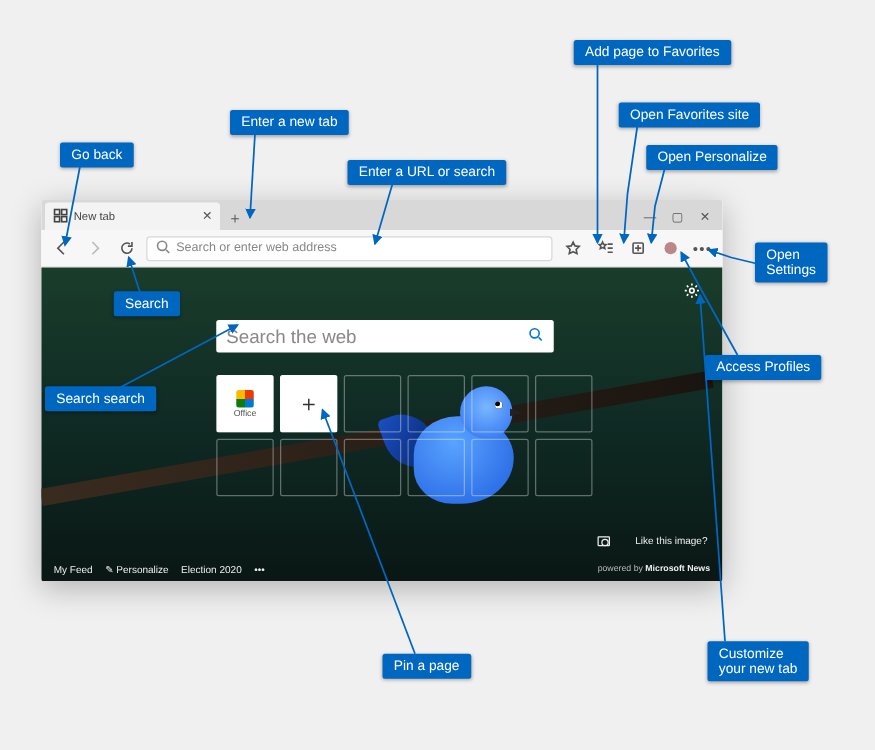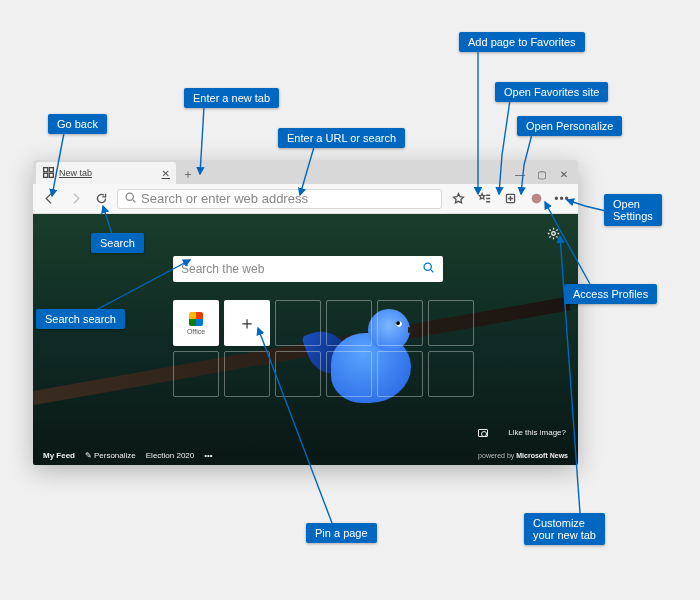--- a/index.html
+++ b/index.html
@@ -2,63 +2,63 @@
 <html><head>
 <meta charset="utf-8">
 <style>
   * { box-sizing: border-box; margin: 0; padding: 0; }
   body { font-family: "Segoe UI", Arial, sans-serif; background: #f0f0f0; width: 700px; height: 600px; position: relative; overflow: hidden; }
 
   .browser { position: absolute; left: 33px; top: 160px; width: 545px; height: 305px; background: #fff; box-shadow: 0 6px 24px rgba(0,0,0,0.25); border-radius: 2px; overflow: hidden; }
 
   
   .tabstrip { height: 24px; background: #d8d8d8; display: flex; align-items: flex-end; padding-left: 3px; }
-  .tab { height: 22px; background: #f3f3f3; border-top-left-radius: 3px; border-top-right-radius: 3px; display: flex; align-items: center; padding: 0 6px; font-size: 9px; color: #444; min-width: 140px; position: relative; text-decoration: underline; }
+  .tab { height: 22px; background: #f3f3f3; border-top-left-radius: 3px; border-top-right-radius: 3px; display: flex; align-items: center; padding: 0 6px; font-size: 9px; color: #444; min-width: 140px; position: relative; }
   .tab .fav { margin-right: 4px; }
   .tab .close { margin-left: auto; font-size: 10px; color: #555; }
   .newtab { width: 20px; height: 20px; display:flex;align-items:center;justify-content:center; font-size:12px; color:#555; margin-left:2px; }
   .wincontrols { margin-left:auto; display:flex; gap:10px; padding:0 8px 4px 0; }
   .winbtn { width:12px; height:12px; display:flex;align-items:center;justify-content:center; font-size:10px; color:#555; }
 
   
   .toolbar { height: 30px; background:#f7f7f7; display:flex; align-items:center; gap:6px; padding:0 6px; border-bottom:1px solid #e2e2e2; }
   .tbtn { width:20px; height:20px; display:flex;align-items:center;justify-content:center; color:#555; }
   .tbtn.disabled { color:#bbb; }
-  .addrbar { flex:1; height:20px; background:#fff; border:1px solid #d8d8d8; border-radius:3px; display:flex; align-items:center; padding:0 6px; font-size:13px; color:#888; }
+  .addrbar { flex:1; height:20px; background:#fff; border:1px solid #d8d8d8; border-radius:3px; display:flex; align-items:center; padding:0 6px; font-size:10px; color:#888; }
   .addrbar .si { margin-right:4px; }
 
   
   .content { position:relative; width:100%; height:calc(100% - 54px); background:linear-gradient(180deg,#1a3d2b 0%, #0f2a24 50%, #0a1714 100%); overflow:hidden; }
   .branch { position:absolute; left:0; bottom:60px; width:100%; height:14px; background:linear-gradient(90deg,#3a2b1f,#1a1410); transform:rotate(-10deg); transform-origin:left center; }
   .bird { position:absolute; left:52%; bottom:58px; width:130px; height:130px; }
   .bird .body { position:absolute; left:15px; bottom:4px; width:80px; height:70px; background:radial-gradient(circle at 40% 30%, #5aa3ff, #1f5fe0); border-radius:50% 55% 60% 45%; }
   .bird .head { position:absolute; left:52px; bottom:56px; width:42px; height:42px; background:radial-gradient(circle at 50% 40%, #7ab6ff, #2a6ff0); border-radius:50%; }
   .bird .eye { position:absolute; left:80px; bottom:80px; width:6px; height:6px; background:#000; border-radius:50%; box-shadow:-1px -1px 0 1px #fff inset; }
   .bird .beak { position:absolute; left:92px; bottom:74px; width:0;height:0; border-left:10px solid #222; border-top:3px solid transparent; border-bottom:3px solid transparent; }
   .bird .tail { position:absolute; left:-8px; bottom:32px; width:40px; height:46px; background:linear-gradient(135deg,#1b4fc2,#052568); border-radius:10% 70% 10% 60%; transform:rotate(-20deg); }
 
   .gear { position:absolute; right:18px; top:12px; color:#fff; }
 
-  .searchbox { position:absolute; left:140px; top:42px; width:270px; height:26px; background:#fff; border-radius:2px; display:flex; align-items:center; padding:0 8px; font-size:12px; color:#888; }
+  .searchbox { position:absolute; left:140px; top:42px; width:270px; height:26px; background:#fff; border-radius:2px; display:flex; align-items:center; padding:0 8px; font-size:15px; color:#888; }
   .searchbox .mag { margin-left:auto; color:#0078d4; }
 
   .tiles { position:absolute; left:140px; top:86px; display:grid; grid-template-columns:repeat(6,46px); grid-auto-rows:46px; gap:5px; }
   .tile { border:1px solid rgba(255,255,255,0.35); border-radius:2px; display:flex; flex-direction:column; align-items:center; justify-content:center; font-size:8px; color:#fff; }
   .tile.solid { background:#fff; color:#333; }
   .tile .plus { font-size:18px; color:#333; }
   .tile .oicon { width:14px; height:14px; background:conic-gradient(#eb3c00 0 25%, #0078d4 0 50%, #107c10 0 75%, #ffb900 0 100%); border-radius:2px; margin-bottom:2px;}
   .tile .lbl { font-size:7px; color:#555; }
 
   .likeimg { position:absolute; right:12px; bottom:28px; color:#eee; font-size:8px; display:flex; align-items:center; gap:20px; }
   .likeimg .cam { width:10px; height:8px; border:1px solid #eee; border-radius:1px; position:relative; }
   .likeimg .cam:before { content:""; position:absolute; left:2px; top:1px; width:4px;height:4px;border:1px solid #eee; border-radius:50%; }
 
   .feedbar { position:absolute; left:0; bottom:0; width:100%; height:20px; display:flex; align-items:center; gap:10px; padding:0 10px; color:#eee; font-size:8px; }
   .feedbar .fi { white-space:nowrap; }
-  .feedbar .fi.bold { font-weight:700; }
+  .feedbar .fi.bold { font-weight:400; }
   .feedbar .pow { margin-left:auto; color:#bbb; font-size:7px; }
   .feedbar .pow b { color:#eee; }
 
   
   .callout { position:absolute; background:#0067c0; color:#fff; font-size:11px; padding:4px 9px; border-radius:2px; box-shadow:0 1px 3px rgba(0,0,0,0.3); white-space:nowrap; }
   svg.leads { position:absolute; left:0; top:0; width:700px; height:600px; pointer-events:none; }
   svg.leads line { stroke:#0067c0; stroke-width:1.4; }
   svg.leads polyline { stroke:#0067c0; stroke-width:1.4; fill:none; }
   svg.leads .arrow { fill:#0067c0; }
 
@@ -207,21 +207,21 @@
 
 <div class="callout" style="left:48px; top:114px">Go back</div>
 <div class="callout" style="left:184px; top:88px">Enter a new tab</div>
 <div class="callout" style="left:278px; top:128px">Enter a URL or search</div>
 <div class="callout" style="left:459px; top:32px">Add page to Favorites</div>
 <div class="callout" style="left:495px; top:82px">Open Favorites site</div>
 <div class="callout" style="left:517px; top:116px">Open Personalize</div>
 <div class="callout" style="left:604px; top:194px; white-space:pre">Open
 Settings</div>
 <div class="callout" style="left:564px; top:284px">Access Profiles</div>
-<div class="callout" style="left:524px; top:513px; white-space:pre">Customize
+<div class="callout" style="left:566px; top:513px; white-space:pre">Customize
 your new tab</div>
 <div class="callout" style="left:306px; top:523px">Pin a page</div>
 <div class="callout" style="left:36px; top:309px">Search search</div>
 <div class="callout" style="left:91px; top:233px">Search</div>
 
 <svg class="leads">
   <defs>
       <marker id="ah" markerWidth="6" markerHeight="6" refX="5" refY="3" orient="auto">
         <path class="arrow" d="M0 0 L6 3 L0 6 z"></path>
       </marker>

